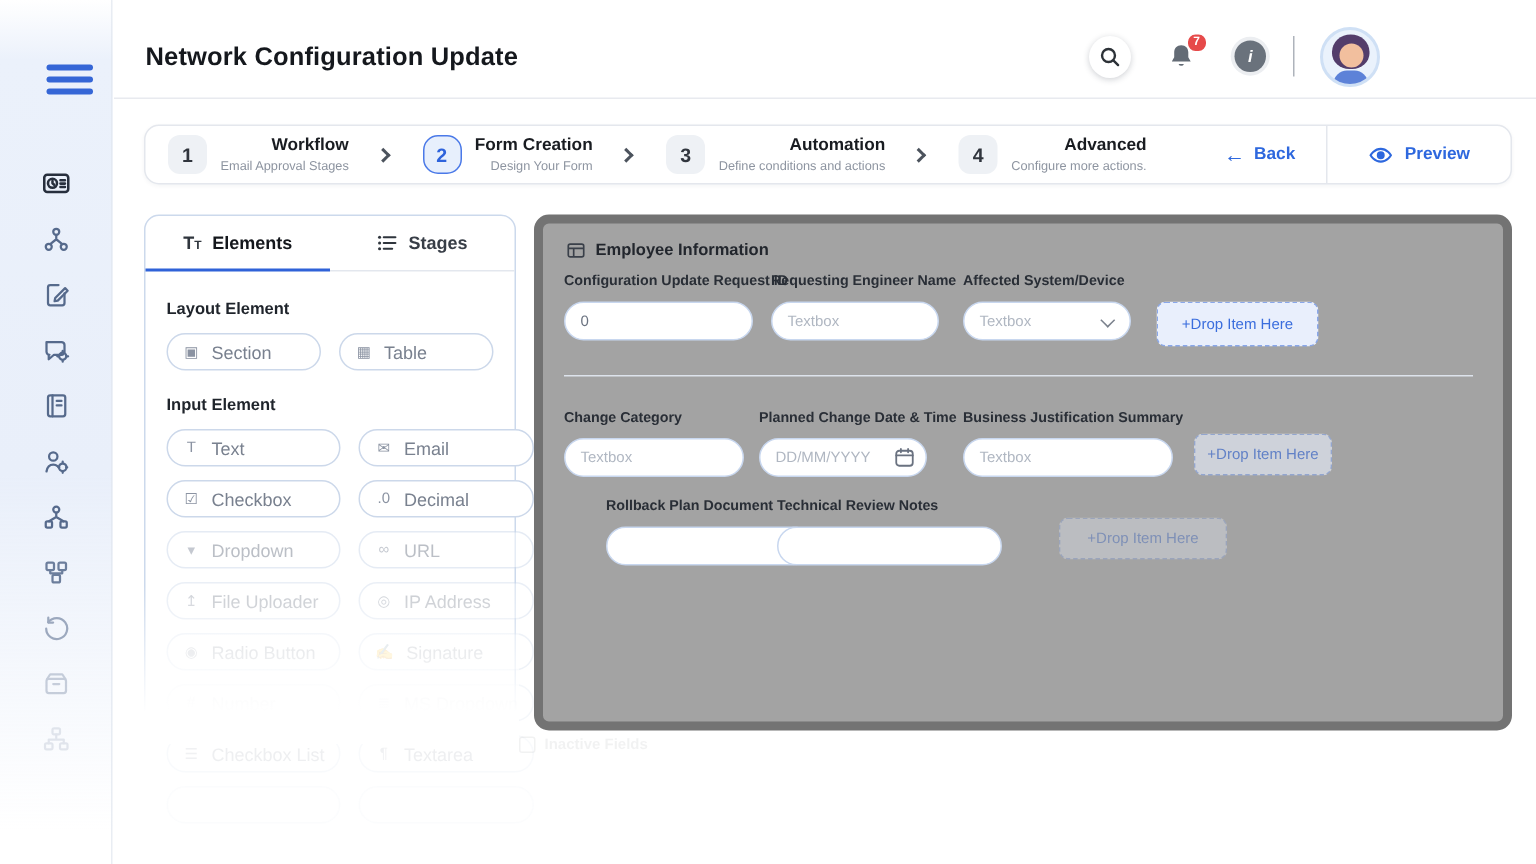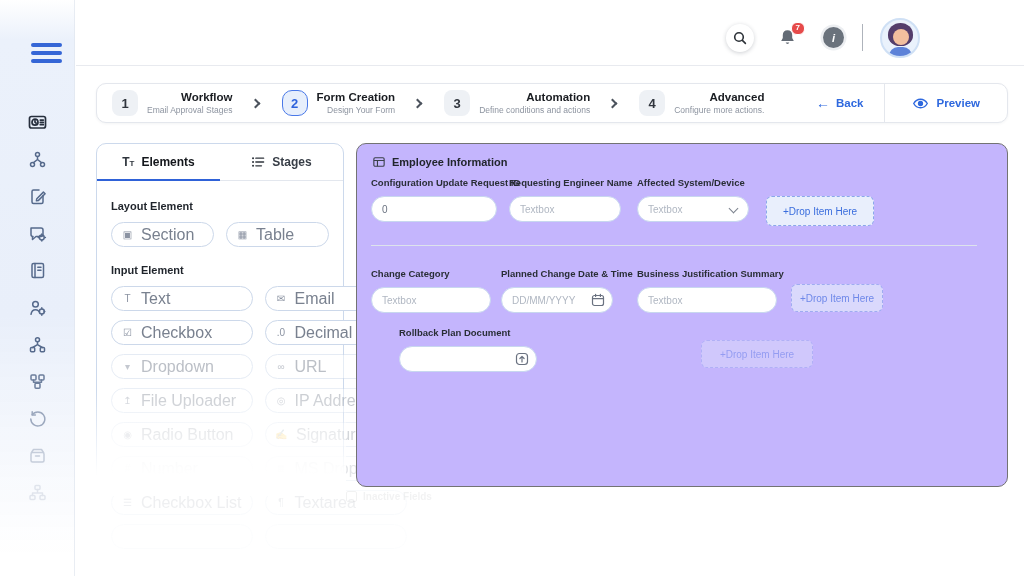--- a/index.html
+++ b/index.html
@@ -81,29 +81,29 @@
   .tab.active{ color:#14171c; border-bottom:2px solid #2f62d8; }
   .tab svg{ width:14px; height:14px; stroke:#2f353d; fill:none; stroke-width:1.5; stroke-linecap:round; }
   .tab svg circle{ fill:#2f353d; stroke:none; }
   .tt{ font-size:12px; font-weight:700; color:#2f353d; } .tt small{ font-size:8px; font-weight:700; }
   .panel-body{ padding:6px 14px 0; }
   .group-heading{ font-size:11px; font-weight:700; color:#1f242b; margin:13px 0 10px; }
   .pill-grid{ display:grid; grid-template-columns:1fr 1fr; gap:9px 12px; }
   .pill{ height:25px; border:1px solid #ccd8ea; border-radius:13px; background:#fff;
     display:flex; align-items:center; gap:8px; padding:0 10px; cursor:grab; }
   .p-icon{ font-size:10px; color:#8b93a2; min-width:11px; text-align:center; }
-  .p-label{ font-size:16px; color:#79818f; white-space:nowrap; }
+  .p-label{ font-size:12px; color:#79818f; white-space:nowrap; }
   .p100{opacity:1}.p50{opacity:.5}.p40{opacity:.4}.p32{opacity:.32}.p20{opacity:.2}.p12{opacity:.12}.p05{opacity:.06}
   .panel-fade{ position:absolute; left:94px; top:390px; width:252px; height:106px; z-index:5;
     background:linear-gradient(180deg,rgba(255,255,255,0) 0,#ffffff 80%); pointer-events:none; }
 
   
   .form-panel{
     position:absolute; left:356px; top:143px; width:652px; height:344px;
-    background:#c4b5fd; border:1px solid #737373; border-radius:10px;
+    background:#a3a3a3; border:6px solid #737373; border-radius:10px;
   }
   .form-head{ display:flex; align-items:center; gap:7px; padding:12px 16px 0; font-size:11px; font-weight:700; color:#22262d; }
   .form-head svg{ width:12px; height:12px; stroke:#3a404a; fill:none; stroke-width:1.3; }
   .fld{ position:absolute; }
   .f-label{ display:block; font-size:9.5px; font-weight:700; color:#292e36; margin-bottom:8px; white-space:nowrap; }
   .f-input{ height:26px; border:1px solid #c8d7ef; border-radius:13px; padding:0 10px; font-size:10px; color:#6a7280;
     background:#fff; outline:none; width:100%; font-family:"Liberation Sans",sans-serif; }
   .f-input::placeholder{ color:#b0b7c2; }
   .in-wrap{ position:relative; }
   .sel-chev{ position:absolute; right:12px; top:9px; width:7px; height:7px;
@@ -205,20 +205,21 @@
           <rect x="7" y="2" width="5" height="4" rx="1"></rect>
           <rect x="2" y="12" width="5" height="4" rx="1"></rect>
           <rect x="12" y="12" width="5" height="4" rx="1"></rect>
           <path d="M9.5 6v3M4.5 12V9.5h10V12"></path>
         </svg>
     </span>
   </div>
 </div>
 
 <div class="topbar">
+  <div class="page-title">Network Configuration Update</div>
   <div class="top-actions">
     <div class="icon-btn search-btn">
       <svg viewBox="0 0 14 14">
           <circle cx="6" cy="6" r="4.3"></circle>
           <path d="M9.4 9.4l3 3"></path>
         </svg>
     </div>
     <div class="icon-btn bell-btn">
       <svg viewBox="0 0 19 20">
           <path d="M9.5 2.2c-2.9 0-4.7 2.1-4.7 4.7v3.2L3.2 13h12.6l-1.6-2.9V6.9c0-2.6-1.8-4.7-4.7-4.7z" fill="#636b75" stroke="none"></path>
@@ -439,20 +440,24 @@
     <span class="in-wrap" style="display:block">
       <input class="f-input" type="text" style="">
       <span class="in-icon">
         <svg viewBox="0 0 14 14">
             <rect x="1.5" y="1.5" width="11" height="11" rx="3"></rect>
             <path d="M7 10V4.4M7 4.4L4.9 6.5M7 4.4l2.1 2.1"></path>
           </svg>
       </span>
     </span>
   </div>
+  <div class="fld" style="left:156px; top:183px; width:150px;">
+    <label class="f-label">Technical Review Notes</label>
+    <input class="f-input" type="text" style="">
+  </div>
   <div class="drop d3" style="left:344px; top:196px; width:112px; height:28px;">
     <span>+Drop Item Here</span>
   </div>
 </div>
 
 <div class="ghost-sec">
   <span class="ghost-ic"></span>
   <span>Inactive Fields</span>
 </div>
 

